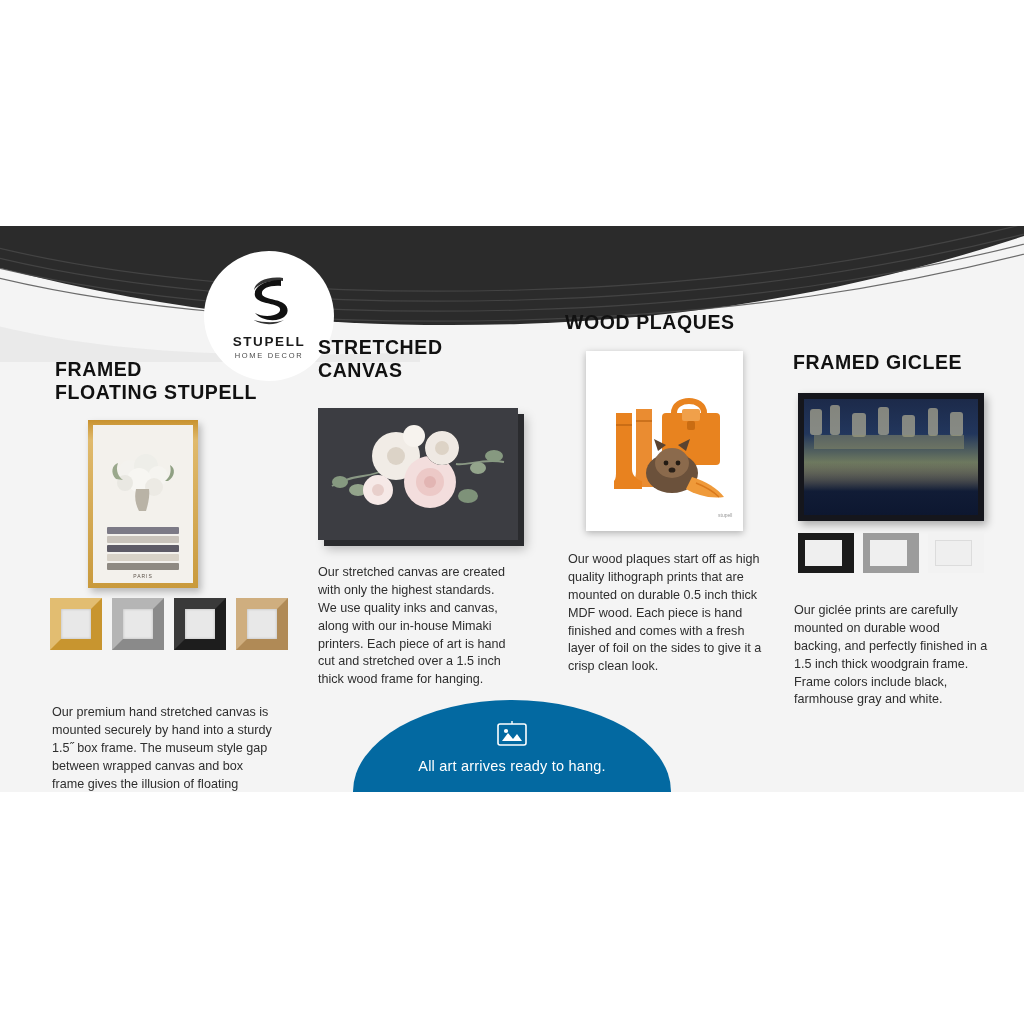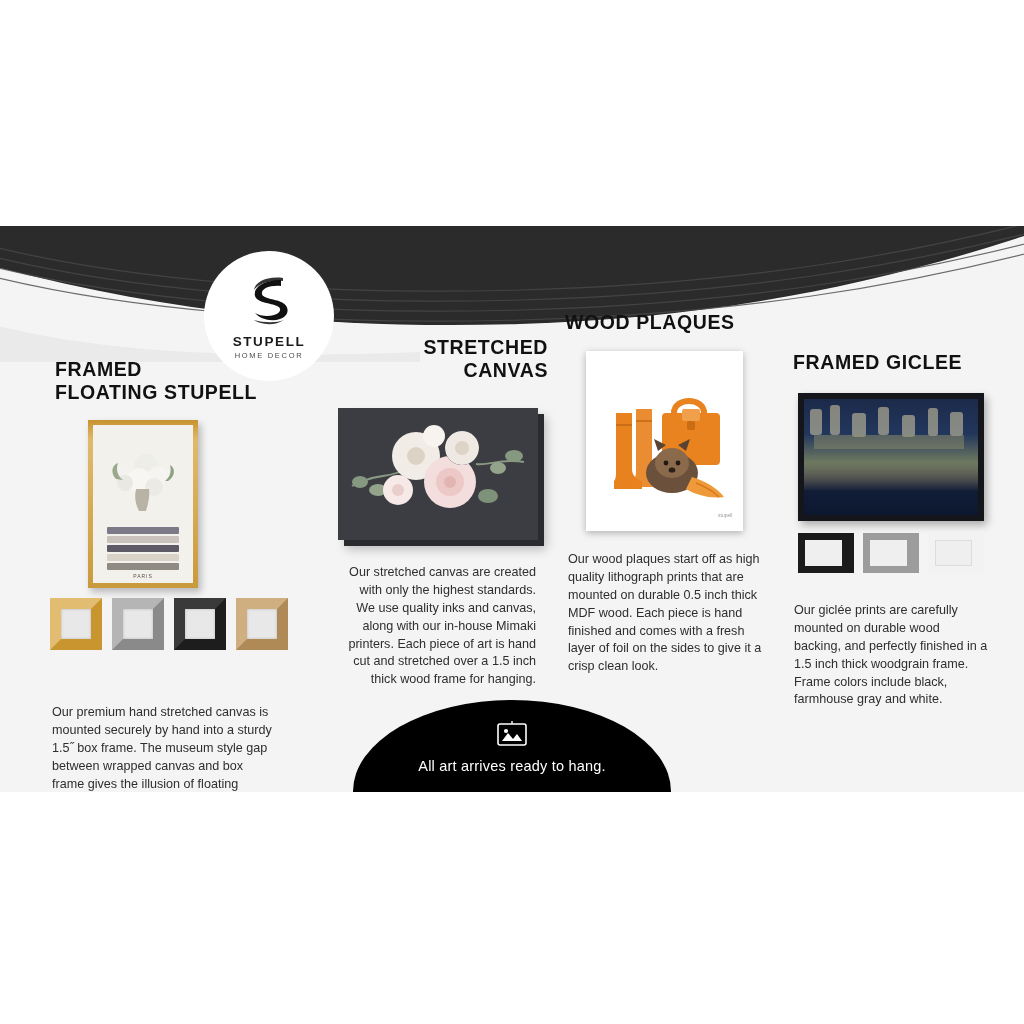--- a/index.html
+++ b/index.html
@@ -37,21 +37,21 @@
   }
   .wave-top svg { display: block; }
 
   
   .wave-bottom {
     position: absolute;
     left: 353px;
     top: 474px;
     width: 318px;
     height: 92px;
-    background: #000000;
+    background: #0369a1;
     border-top-left-radius: 160px 92px;
     border-top-right-radius: 160px 92px;
     overflow: hidden;
   }
   .ready-text {
     position: absolute;
     left: 0;
     top: 58px;
     width: 318px;
     text-align: center;
@@ -174,21 +174,21 @@
     background: #e8e8e8;
     box-shadow: inset 0 0 3px rgba(0,0,0,.2);
   }
   .sw-gold  { border: 11px solid #c8952f; border-top-color:#e2bd71; border-left-color:#e2bd71; }
   .sw-gray  { border: 11px solid #8a8a8a; border-top-color:#b5b5b5; border-left-color:#b5b5b5; }
   .sw-black { border: 11px solid #1d1d1d; border-top-color:#3a3a3a; border-left-color:#3a3a3a; }
   .sw-wood  { border: 11px solid #b08a56; border-top-color:#cfae7f; border-left-color:#cfae7f; }
   #col1 .col-body { position: absolute; top: 304px; left: 14px; width: 222px; margin-top: 42px; }
 
   
-  #col2 { left: 338px; top: 110px; width: 210px; text-align: right; }
+  #col2 { left: 318px; top: 110px; width: 210px; }
   #col2 .col-title { font-size: 19.5px; }
   .sc-art {
     position: absolute;
     left: 0;
     top: 72px;
     width: 200px;
     height: 132px;
     background: #3b3c40;
     box-shadow: 6px 6px 0 #2a2b2e, 8px 9px 10px rgba(0,0,0,.25);
     overflow: hidden;

